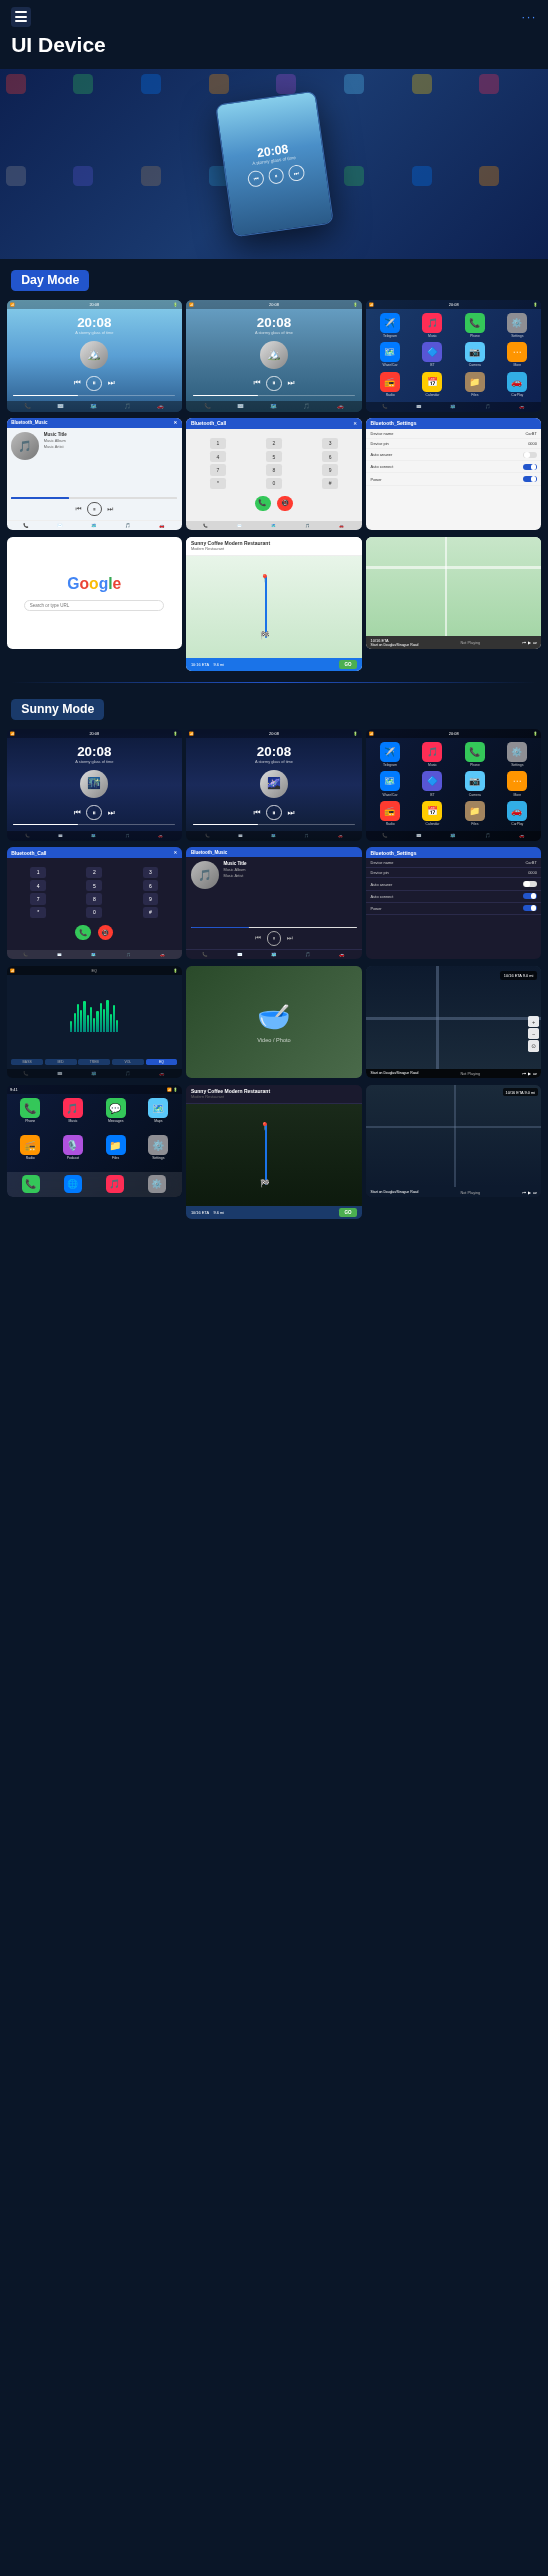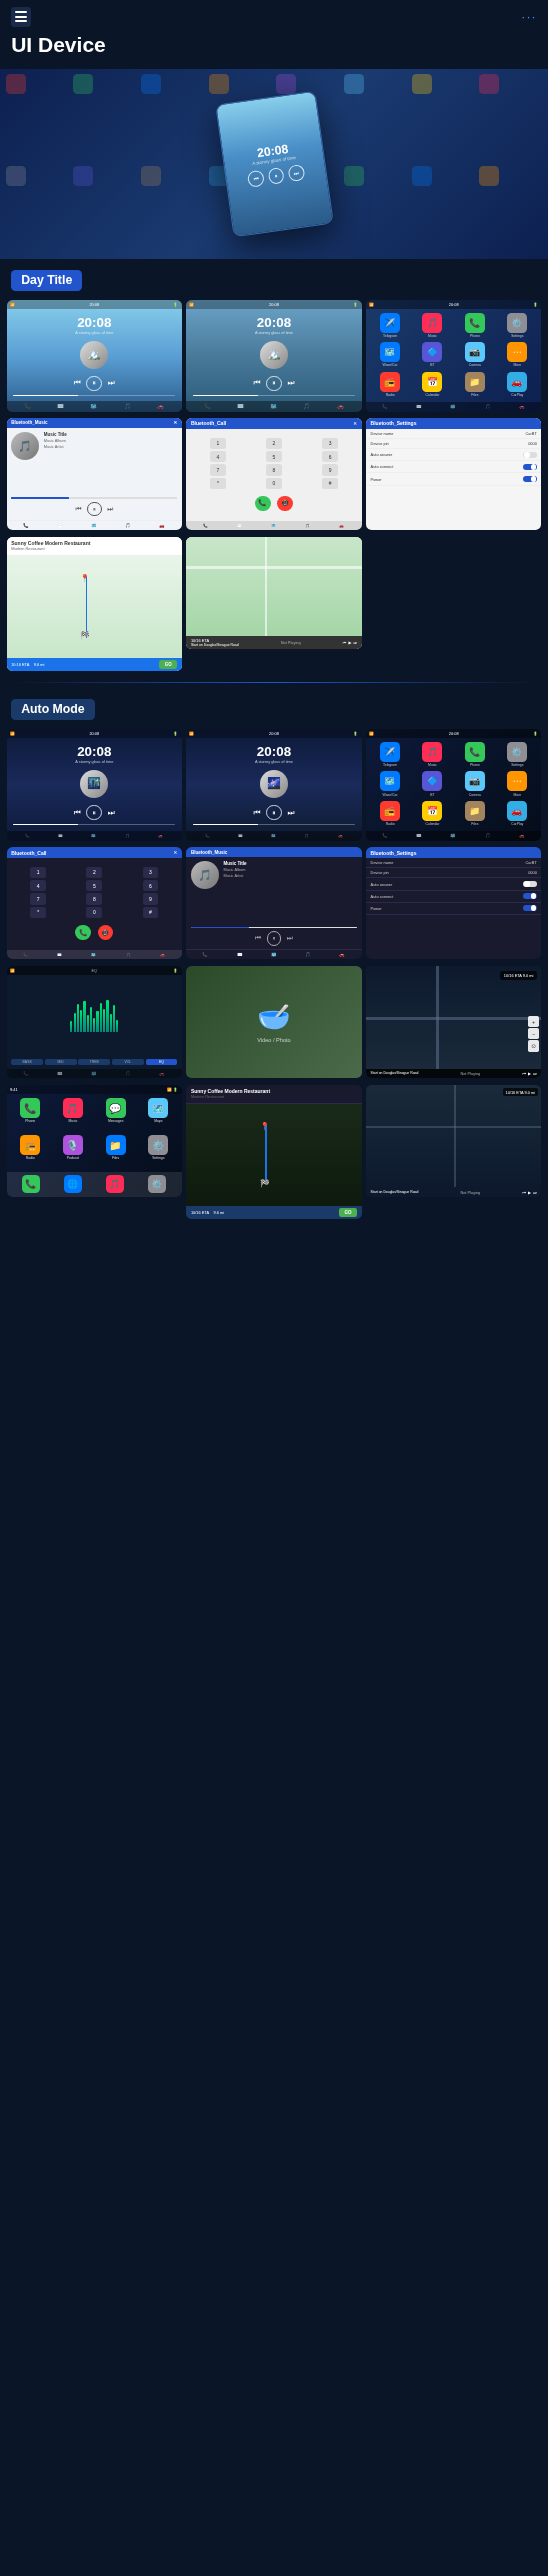--- a/index.html
+++ b/index.html
@@ -548,21 +548,21 @@
       <div class="tablet-player">
         <div class="play-btn-circle">⏮</div>
         <div class="play-btn-circle">⏸</div>
         <div class="play-btn-circle">⏭</div>
       </div>
     </div>
   </div>
 </div>
 
 <div>
-  <span class="section-label day-label">Day Title</span>
+  <span class="section-label day-label">Day Mode</span>
 </div>
 
 <div class="screenshot-grid">
 
   <div class="screenshot-item">
     <div class="music-player-ui">
       <div class="mp-statusbar">
         <span>📶</span>
         <span>20:08</span>
         <span>🔋</span>
@@ -780,20 +780,28 @@
       <div class="settings-row">
         <span>Power</span>
         <div class="toggle on"></div>
       </div>
     </div>
   </div>
 </div>
 
 <div class="screenshot-grid">
 
+  <div class="screenshot-item">
+    <div class="google-ui">
+      <div class="google-logo">
+        <span style="color:#4285f4;">G</span><span style="color:#ea4335;">o</span><span style="color:#fbbc05;">o</span><span style="color:#4285f4;">g</span><span style="color:#34a853;">l</span><span style="color:#ea4335;">e</span>
+      </div>
+      <input class="google-search" type="text" placeholder="Search or type URL" style="">
+    </div>
+  </div>
 
   <div class="screenshot-item tall">
     <div class="nav-app-ui">
       <div class="nav-app-header">
         <div class="nav-app-title">Sunny Coffee Modern Restaurant</div>
         <div class="nav-app-subtitle">Modern Restaurant</div>
       </div>
       <div class="nav-map-area">
         <div class="nav-route-line"></div>
         <div class="nav-pin start">📍</div>
@@ -825,21 +833,21 @@
           <span>⏭</span>
         </div>
       </div>
     </div>
   </div>
 </div>
 
 <div class="section-divider"></div>
 
 <div>
-  <span class="section-label night-label">Auto Mode</span>
+  <span class="section-label night-label">Sunny Mode</span>
 </div>
 
 <div class="screenshot-grid">
 
   <div class="screenshot-item">
     <div class="music-player-ui night">
       <div class="mp-statusbar">
         <span>📶</span>
         <span>20:08</span>
         <span>🔋</span>

